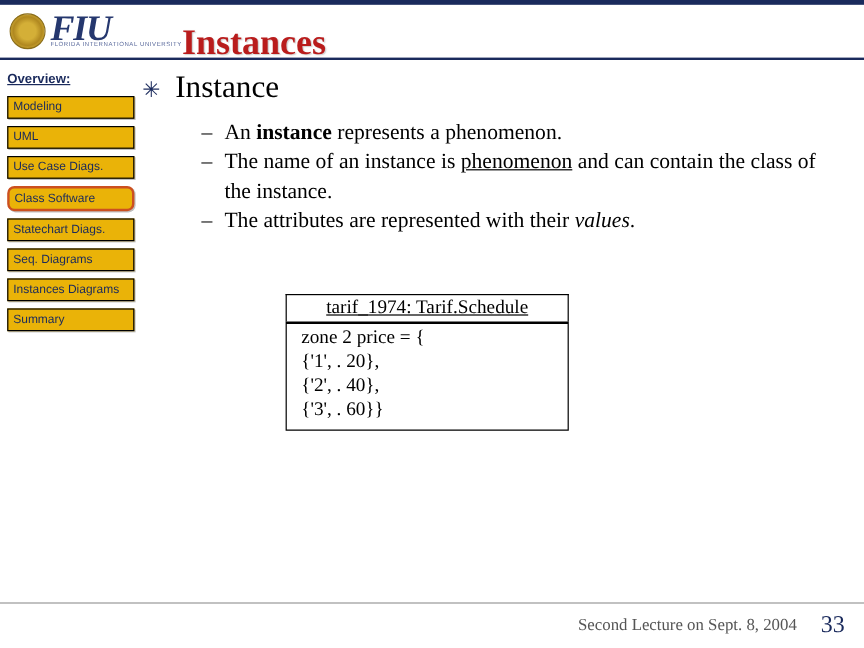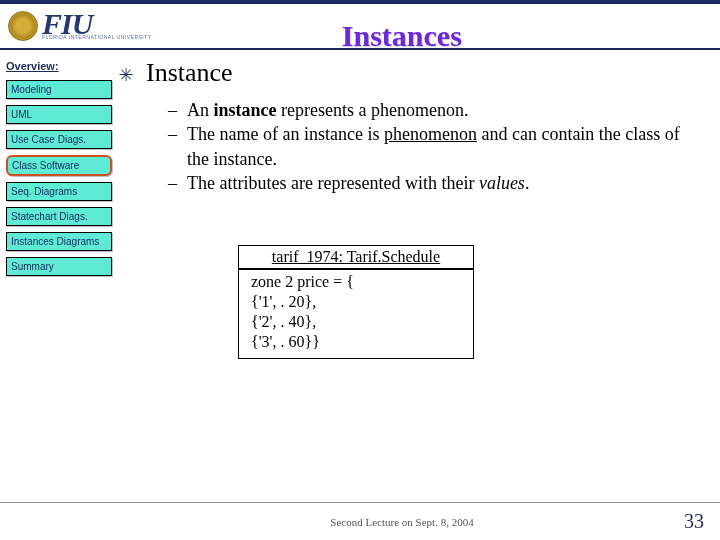--- a/index.html
+++ b/index.html
@@ -41,25 +41,24 @@
     line-height: 0.8;
   }
   .fiu-sub {
     font-size: 5px;
     color: #5a6a9c;
     letter-spacing: 0.5px;
     margin-top: -2px;
   }
   .title {
     flex: 1;
-    text-align: center;
     font-family: "Times New Roman", serif;
     font-weight: bold;
     font-size: 30px;
-    color: #6d28d9;
+    color: #b91c1c;
     padding-right: 60px;
     text-shadow: 1px 1px 1px rgba(160,160,160,0.5);
     margin-top: 20px;
   }
   .body {
     display: flex;
     height: 450px;
   }
   .sidebar {
     width: 118px;
@@ -71,21 +70,21 @@
     font-weight: bold;
     color: #1a2a5c;
     text-decoration: underline;
     margin-bottom: 8px;
   }
   .nav-item {
     display: block;
     width: 100%;
     font-size: 10px;
     color: #1a2a5c;
-    background: #5eead4;
+    background: #eab308;
     border: 1px solid #000;
     padding: 3px 4px;
     margin-bottom: 6px;
     text-align: left;
     cursor: pointer;
     box-shadow: 1px 1px 0 rgba(0,0,0,0.25);
   }
   .nav-item.active {
     border: 2px solid #cc5020;
     border-radius: 6px;
@@ -146,21 +145,21 @@
     position: absolute;
     bottom: 0; left: 0; right: 0;
     height: 38px;
     border-top: 1px solid #999;
     display: flex;
     align-items: center;
     padding: 0 16px 0 140px;
     font-family: "Times New Roman", serif;
   }
   .footer-left { font-size: 14px; color: #555; }
-  .footer-mid { flex: 1; text-align: center; padding-right: 20px; font-size: 11px; color: #555; }
+  .footer-mid { flex: 1; text-align: right; padding-right: 20px; font-size: 14px; color: #555; }
   .footer-num { font-size: 20px; color: #1a2a5c; font-weight: normal; }
   .ul { text-decoration: underline; }
   .bold { font-weight: bold; }
   .ital { font-style: italic; }
 </style>
 </head>
 <body>
 
 <div class="top-border"></div>
 
@@ -176,22 +175,22 @@
 </div>
 
 <div class="body">
   <div class="sidebar">
     <div class="overview-label">Overview:</div>
     <div id="nav-container">
         <button class="nav-item">Modeling</button>
         <button class="nav-item">UML</button>
         <button class="nav-item">Use Case Diags.</button>
         <button class="nav-item active">Class Software</button>
+        <button class="nav-item">Statechart Diags.</button>
         <button class="nav-item">Seq. Diagrams</button>
-        <button class="nav-item">Statechart Diags.</button>
         <button class="nav-item">Instances Diagrams</button>
         <button class="nav-item">Summary</button>
       </div>
   </div>
 
   <div class="content">
     <div class="bullet-row">
       <span class="snow">✳</span>
       <span class="heading">Instance</span>
     </div>

